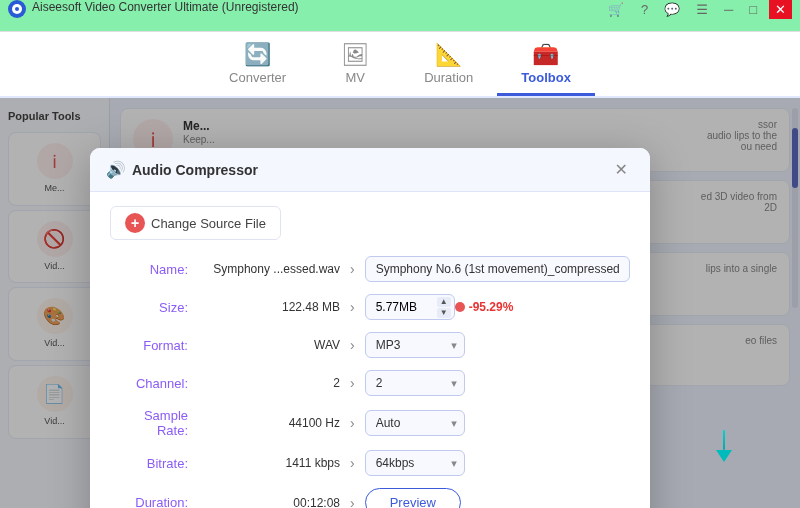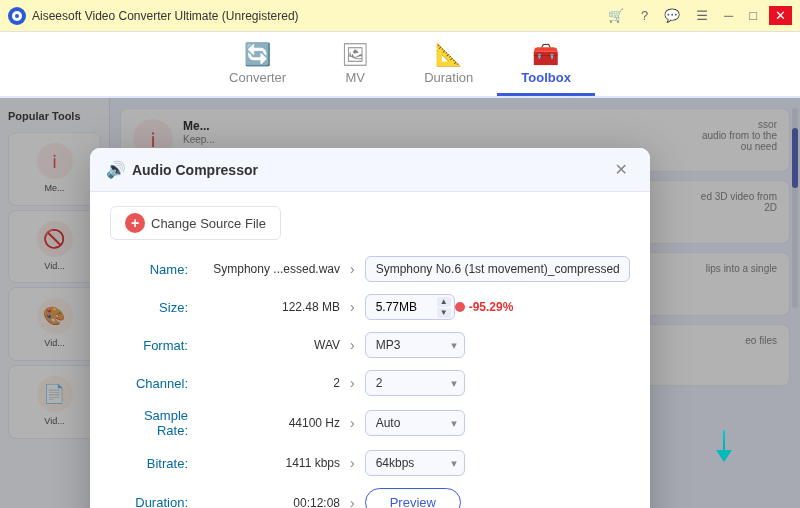--- a/index.html
+++ b/index.html
@@ -7,24 +7,24 @@
       font-family: 'Segoe UI', Arial, sans-serif;
       background: #f0f4ff;
       width: 800px;
       height: 508px;
       overflow: hidden;
       position: relative;
     }
 
     
     .title-bar {
-      background: #fef9c3;
+      background: #86efac;
       height: 32px;
       display: flex;
-      align-items: center;
+      align-items: flex-start;
       padding: 0 8px;
       border-bottom: 1px solid #e0e0e0;
       position: relative;
     }
     .title-bar-logo {
       width: 18px;
       height: 18px;
       margin-right: 6px;
     }
     .title-bar-text {
@@ -271,21 +271,21 @@
     
     .form-row {
       display: flex;
       align-items: center;
       margin-bottom: 12px;
     }
     .form-label {
       width: 90px;
       text-align: right;
       font-size: 13px;
-      color: #0369a1;
+      color: #8b5cf6;
       padding-right: 12px;
     }
     .form-source {
       width: 140px;
       font-size: 12px;
       color: #333;
       white-space: nowrap;
       overflow: hidden;
       text-overflow: ellipsis;
       text-align: right;
@@ -492,21 +492,21 @@
 
   <div class="right-area">
     <div class="tool-card">
       <div class="tool-card-icon" style="background:#fff0f0;color:#e85555;">ℹ</div>
       <div class="tool-card-content">
         <div class="tool-card-title">Me...</div>
         <div class="tool-card-desc">Keep...<br>war...</div>
       </div>
       <div style="font-size:10px;color:#888;max-width:80px;text-align:right;">
         <span>ssor</span><br>
-        <span>audio from to the</span><br>
+        <span>audio lips to the</span><br>
         <span>ou need</span>
       </div>
     </div>
     <div class="tool-card">
       <div class="tool-card-icon" style="background:#fff0f0;color:#e85555;">🚫</div>
       <div class="tool-card-content">
         <div class="tool-card-title">Vid...</div>
         <div class="tool-card-desc">Rem...<br>vid...</div>
       </div>
       <div style="font-size:10px;color:#888;max-width:80px;text-align:right;">

